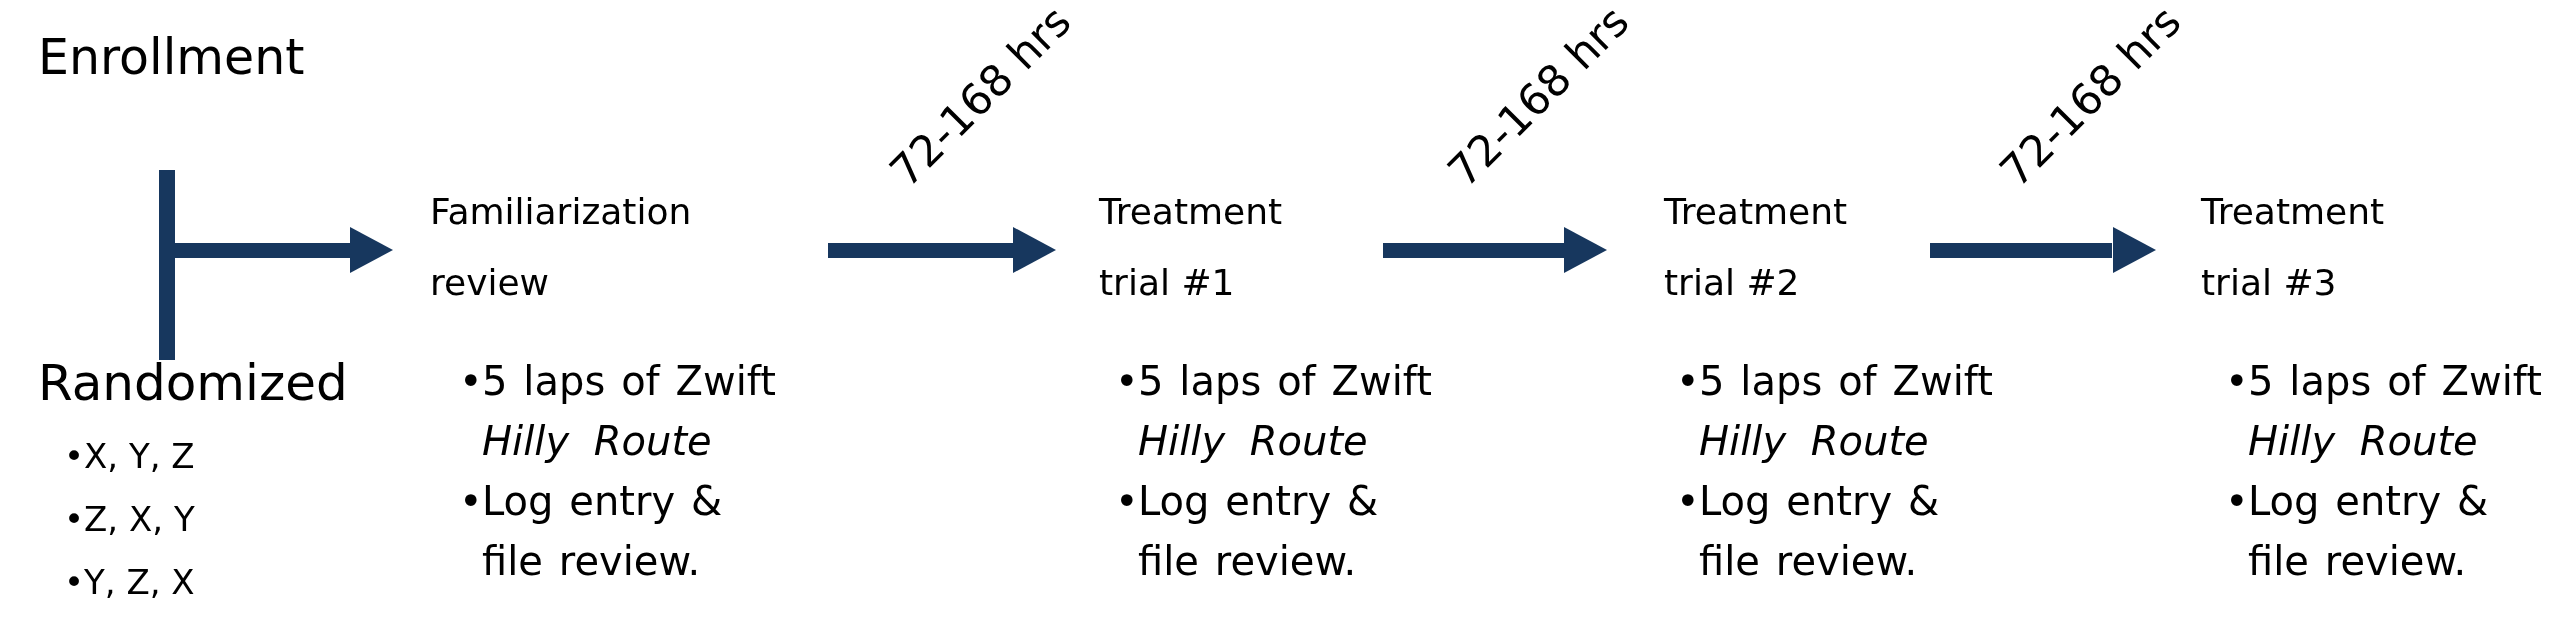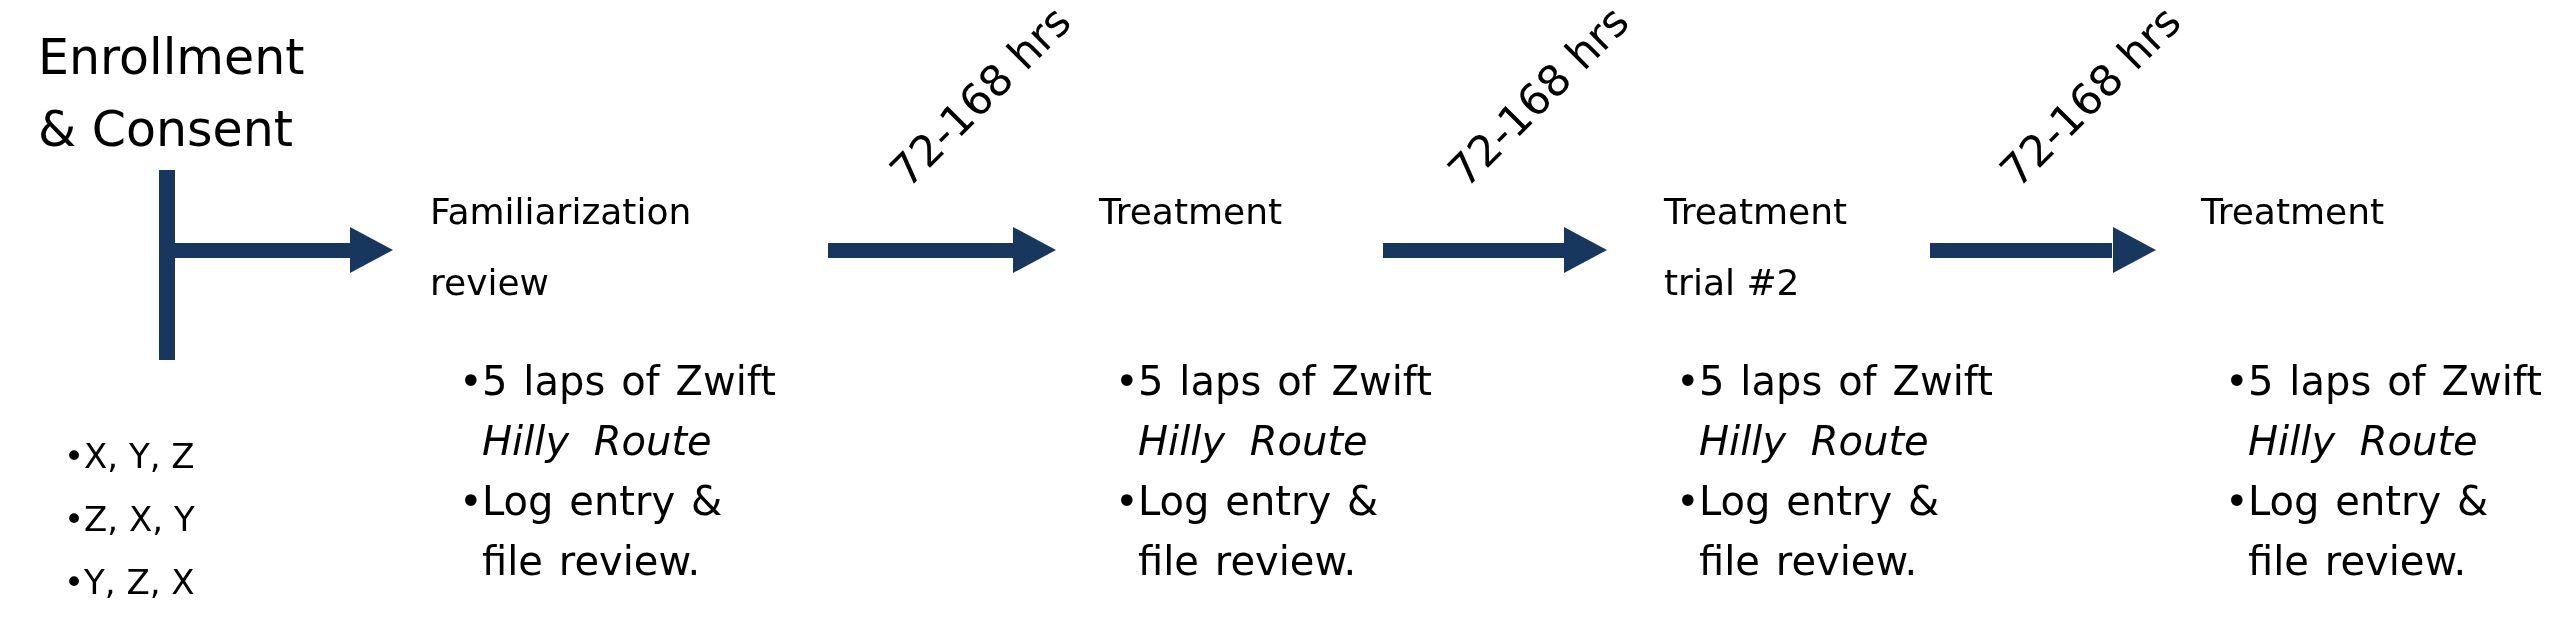--- a/index.html
+++ b/index.html
@@ -33,21 +33,20 @@
   .interval{position:absolute;top:150px;height:45px;line-height:45px;font-size:43px;
             white-space:nowrap;transform-origin:0 100%;transform:rotate(-45deg);}
 </style>
 </head>
 <body>
 
 <div class="canvas">
 
   <div class="enroll">
     <div>Enrollment</div>
-    <div>&amp; Consent</div>
   </div>
 
   <div class="vline"></div>
 
   <div>
     <div class="shaft" style="left:175px;width:176px;"></div>
     <div class="ahead" style="left:350px;"></div>
   </div>
 
   <div>
@@ -62,20 +61,21 @@
 
   <div>
     <div class="shaft" style="left:1930px;width:182px;"></div>
     <div class="ahead" style="left:2113px;"></div>
   </div>
 
   <div class="interval" style="left:914px;">72-168 hrs</div>
   <div class="interval" style="left:1472px;">72-168 hrs</div>
   <div class="interval" style="left:2024px;">72-168 hrs</div>
 
+  <div class="rand-label">Randomized</div>
   <div class="rand-list">
     <div><span>•</span><span>X, Y, Z</span></div>
     <div><span>•</span><span>Z, X, Y</span></div>
     <div><span>•</span><span>Y, Z, X</span></div>
   </div>
 
   <div class="stage-title" style="left:430px;">
     <div>Familiarization</div>
     <div>review</div>
   </div>
@@ -85,20 +85,21 @@
       <span class="btext"><span>5 laps of Zwift</span><br><i class="iroute">Hilly Route</i></span>
     </div>
     <div class="bitem">
       <span class="bdot">•</span>
       <span class="btext"><span>Log entry &amp;</span><br><span>file review.</span></span>
     </div>
   </div>
 
   <div class="stage-title" style="left:1099px;">
     <div>Treatment</div>
+    <div>trial #1</div>
   </div>
   <div class="stage-bullets" style="left:1115px;">
     <div class="bitem">
       <span class="bdot">•</span>
       <span class="btext"><span>5 laps of Zwift</span><br><i class="iroute">Hilly Route</i></span>
     </div>
     <div class="bitem">
       <span class="bdot">•</span>
       <span class="btext"><span>Log entry &amp;</span><br><span>file review.</span></span>
     </div>
@@ -114,20 +115,21 @@
       <span class="btext"><span>5 laps of Zwift</span><br><i class="iroute">Hilly Route</i></span>
     </div>
     <div class="bitem">
       <span class="bdot">•</span>
       <span class="btext"><span>Log entry &amp;</span><br><span>file review.</span></span>
     </div>
   </div>
 
   <div class="stage-title" style="left:2201px;">
     <div>Treatment</div>
+    <div>trial #3</div>
   </div>
   <div class="stage-bullets" style="left:2225px;">
     <div class="bitem">
       <span class="bdot">•</span>
       <span class="btext"><span>5 laps of Zwift</span><br><i class="iroute">Hilly Route</i></span>
     </div>
     <div class="bitem">
       <span class="bdot">•</span>
       <span class="btext"><span>Log entry &amp;</span><br><span>file review.</span></span>
     </div>

